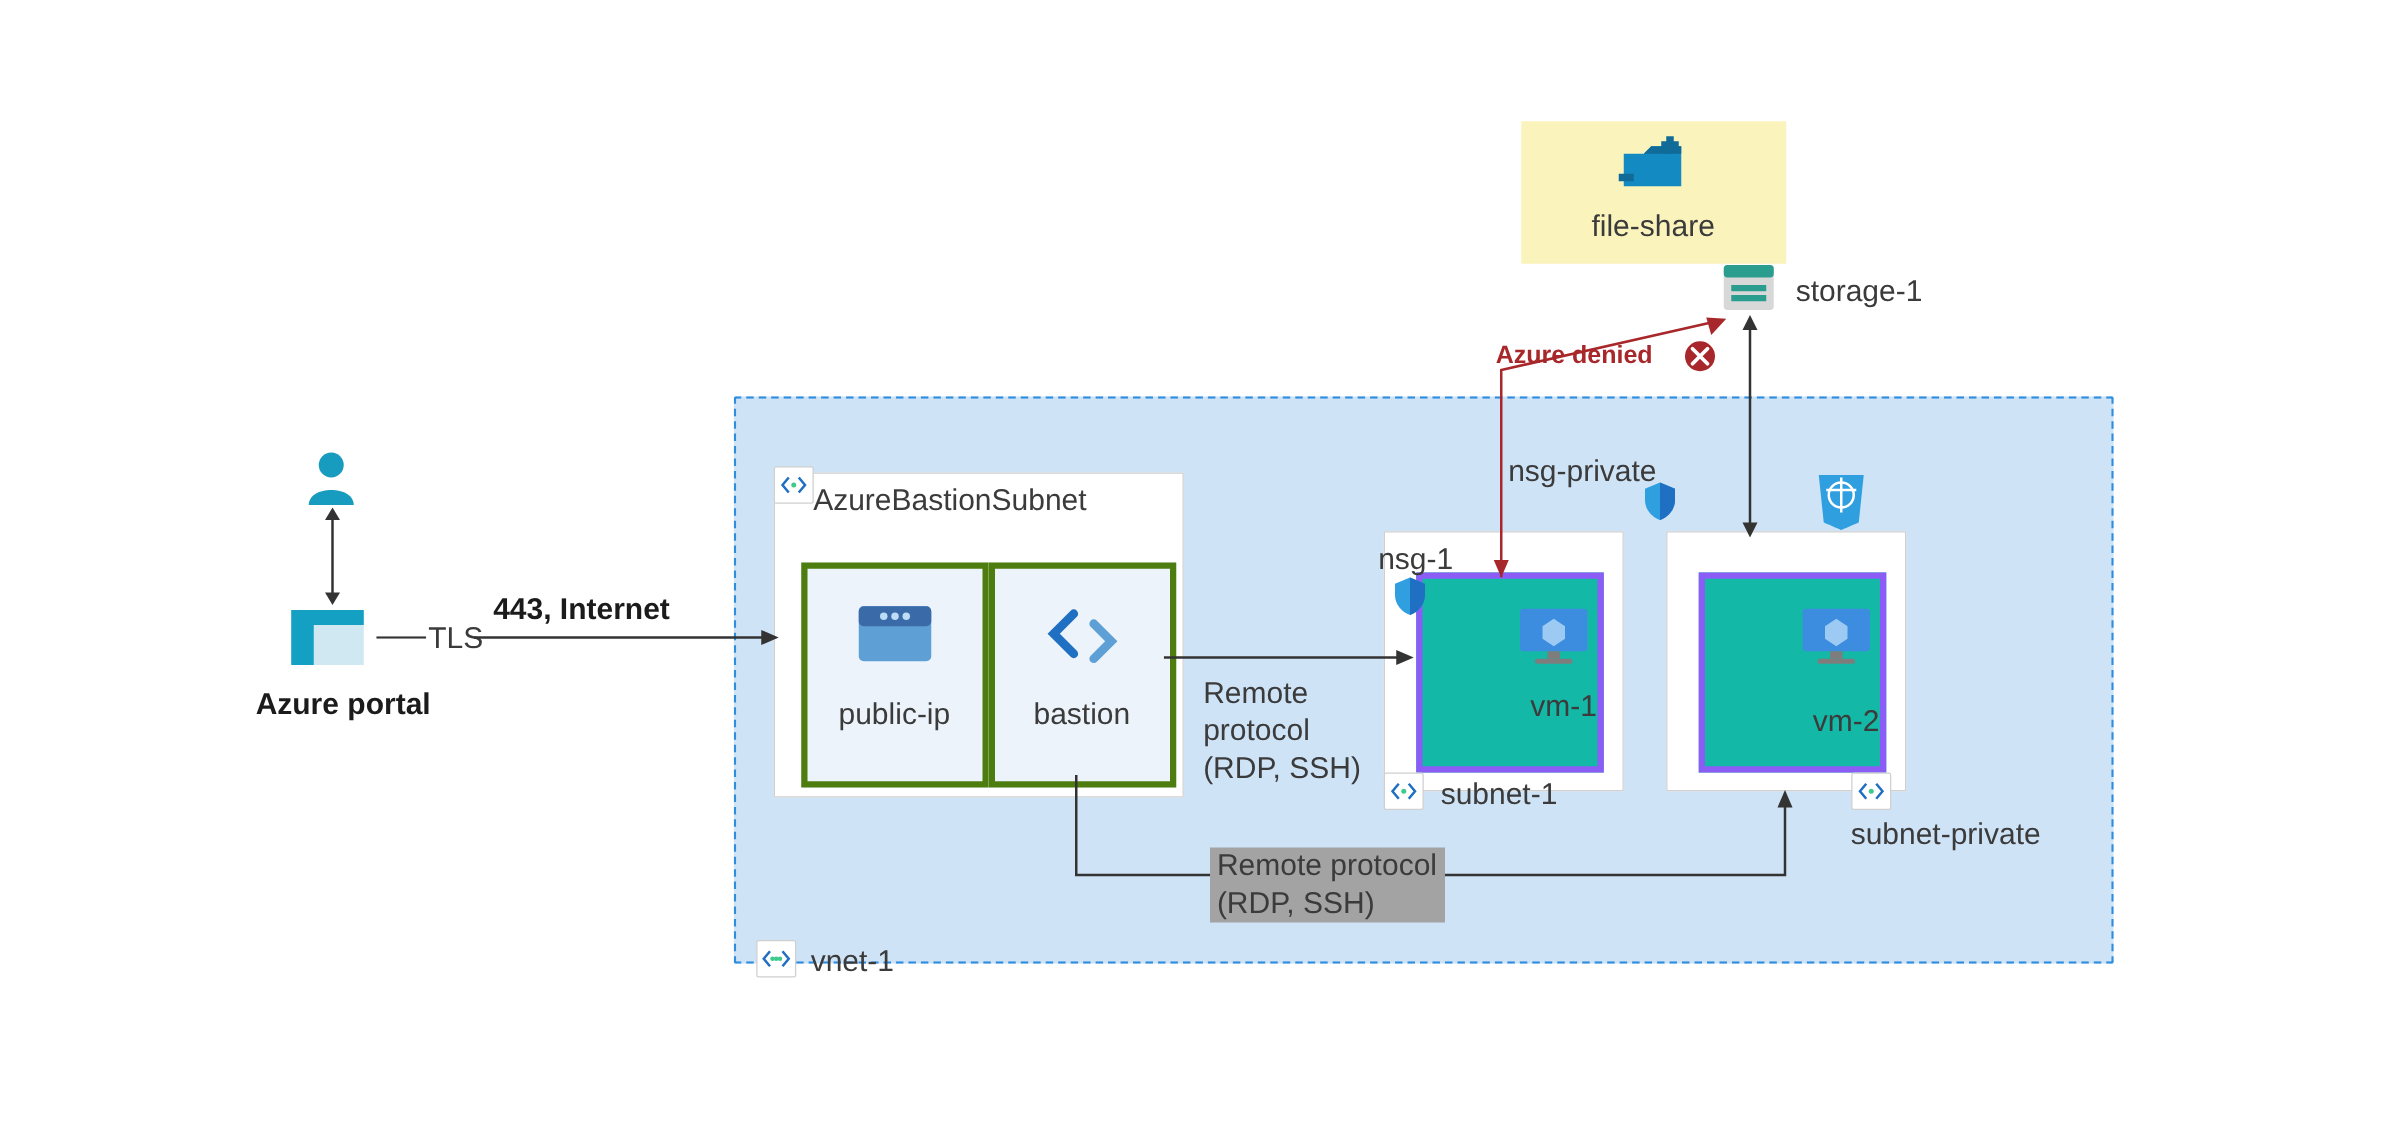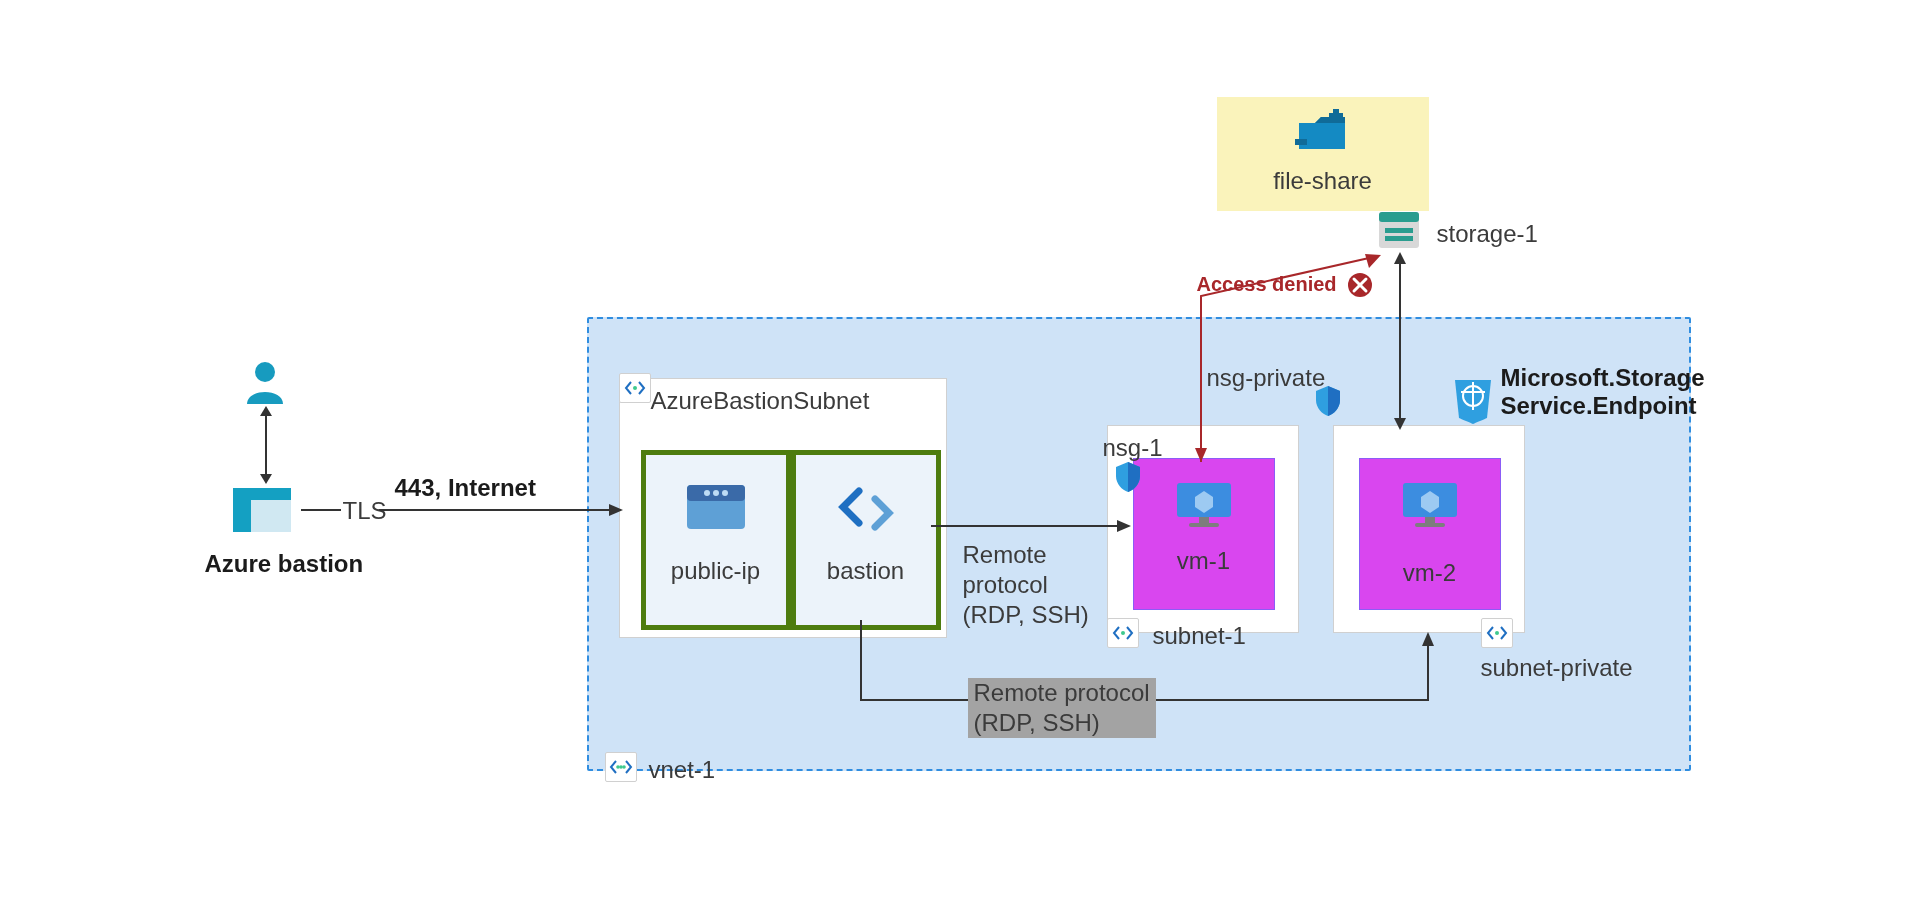--- a/index.html
+++ b/index.html
@@ -67,23 +67,23 @@
     height: 170px;
   }
   .bastion-box {
     left: 608px;
     top: 362px;
     width: 140px;
     height: 170px;
   }
   .vm-box {
     position: absolute;
-    background: #d946ef;
-    border: 1px solid #8b5cf6;
-    text-align: center;
+    background: #14b8a6;
+    border: 5px solid #8b5cf6;
+    text-align: right;
   }
   .vm1-box { left: 950px; top: 370px; width: 140px; height: 150px; }
   .vm2-box { left: 1176px; top: 370px; width: 140px; height: 150px; }
   .file-share {
     position: absolute;
     left: 1034px;
     top: 9px;
     width: 212px;
     height: 114px;
     background: #faf3bb;
@@ -182,21 +182,21 @@
 
   <svg style="position:absolute;left:62px;top:272px" width="40" height="44" viewBox="0 0 40 44">
     <circle cx="20" cy="12" r="10" fill="#179bbf"></circle>
     <path d="M2 44 C2 28 38 28 38 44 Z" fill="#179bbf"></path>
   </svg>
   <svg style="position:absolute;left:46px;top:396px" width="70" height="56" viewBox="0 0 70 56">
     <rect x="4" y="4" width="58" height="44" fill="#d0e8f2"></rect>
     <rect x="4" y="4" width="58" height="12" fill="#14a0c2"></rect>
     <rect x="4" y="16" width="18" height="32" fill="#14a0c2"></rect>
   </svg>
-  <div class="lbl bold" style="position:absolute;left:22px;top:462px">Azure bastion</div>
+  <div class="lbl bold" style="position:absolute;left:22px;top:462px">Azure portal</div>
 
   <svg style="position:absolute;left:74px;top:318px" width="18" height="78" viewBox="0 0 18 78">
     <line x1="9" y1="8" x2="9" y2="70" stroke="#333" stroke-width="2"></line>
     <polygon points="9,0 3,10 15,10" fill="#333"></polygon>
     <polygon points="9,78 3,68 15,68" fill="#333"></polygon>
   </svg>
 
   <div class="lbl" style="position:absolute;left:160px;top:409px">TLS</div>
   <svg style="position:absolute;left:118px;top:421px" width="40" height="2">
     <line x1="0" y1="1" x2="40" y2="1" stroke="#333" stroke-width="2"></line>
@@ -280,37 +280,33 @@
       </svg>
   </div>
   <div class="lbl" style="position:absolute;left:466px;top:668px">vnet-1</div>
 
   <svg style="position:absolute;left:1268px;top:286px" width="44" height="50" viewBox="0 0 44 50">
     <path d="M4 6 L40 6 L36 44 C36 44 22 50 22 50 C22 50 8 44 8 44 Z" fill="#2f9fe0"></path>
     <circle cx="22" cy="22" r="10" fill="none" stroke="#ffffff" stroke-width="2"></circle>
     <line x1="22" y1="8" x2="22" y2="36" stroke="#ffffff" stroke-width="2"></line>
     <line x1="10" y1="18" x2="34" y2="18" stroke="#ffffff" stroke-width="2"></line>
   </svg>
-  <div style="position:absolute;left:1318px;top:276px;line-height:1.2">
-    <span class="lbl bold">Microsoft.Storage</span><br>
-    <span class="lbl bold">Service.Endpoint</span>
-  </div>
 
   <svg style="position:absolute;left:1208px;top:164px" width="18" height="178" viewBox="0 0 18 178">
     <line x1="9" y1="10" x2="9" y2="168" stroke="#333" stroke-width="2"></line>
     <polygon points="9,0 3,12 15,12" fill="#333"></polygon>
     <polygon points="9,178 3,166 15,166" fill="#333"></polygon>
   </svg>
 
   <svg style="position:absolute;left:1010px;top:160px" width="200" height="214" viewBox="0 0 200 214">
     <polyline points="8,214 8,48 176,10" fill="none" stroke="#a8272a" stroke-width="2"></polyline>
     <polygon points="188,7 172,6 176,20" fill="#a8272a"></polygon>
     <polygon points="8,214 2,200 14,200" fill="#a8272a"></polygon>
   </svg>
 
-  <div class="denied" style="position:absolute;left:1014px;top:185px">Access denied</div>
+  <div class="denied" style="position:absolute;left:1014px;top:185px">Azure denied</div>
   <svg style="position:absolute;left:1164px;top:184px" width="26" height="26" viewBox="0 0 26 26">
     <circle cx="13" cy="13" r="12" fill="#a8272a"></circle>
     <line x1="7" y1="7" x2="19" y2="19" stroke="#fff" stroke-width="3" stroke-linecap="round"></line>
     <line x1="19" y1="7" x2="7" y2="19" stroke="#fff" stroke-width="3" stroke-linecap="round"></line>
   </svg>
 
 </div>
 
 </body></html>

